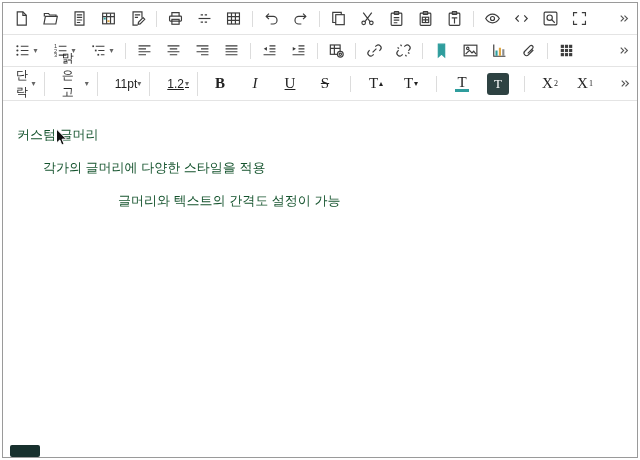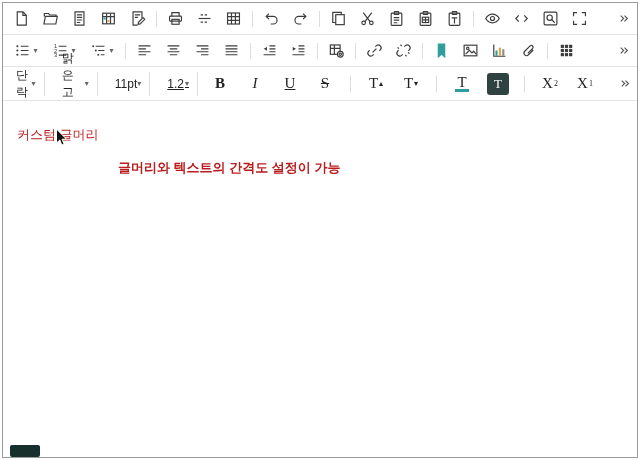--- a/index.html
+++ b/index.html
@@ -29,25 +29,25 @@
   .fmt{font-family:"Liberation Serif","DejaVu Serif",serif;font-size:15px;color:#222;min-width:26px;}
   .fmt.b{font-weight:bold;}
   .fmt.i{font-style:italic;}
   .fmt.u span{text-decoration:underline;}
   .fmt.s span{text-decoration:line-through;}
   .fmt sup,.fmt sub{font-size:8px;margin-left:1px;}
   .tcolor span{border-bottom:3px solid #2f9d9d;padding:0 2px;line-height:14px;}
   .tbg{background:#2e4242;border-radius:3px;min-width:22px;height:22px;margin:0 3px;}
   .tbg span{color:#fff;font-size:13px;}
   .content{flex:1;position:relative;padding:24px 8px 0;overflow:hidden;background:#fff;}
-  .line{margin:0 0 13px;font-size:13px;line-height:20px;color:#b91c1c;}
+  .line{margin:0 0 13px;font-size:13px;line-height:20px;color:#14532d;}
   .ind0{padding-left:6px;}
   .ind1{padding-left:32px;}
   .ind2{padding-left:80px;}
-  .ind3{padding-left:107px;font-weight:bold;}
+  .ind3{padding-left:107px;}
   .cursor{position:absolute;left:52px;top:27px;width:13px;height:20px;}
   .chip{position:absolute;left:7px;bottom:0;width:30px;height:12px;background:#17302d;border-radius:2px;}
 </style>
 </head>
 <body>
 
 <svg width="0" height="0" style="position:absolute">
 <defs>
   <symbol id="ic-new-document" viewBox="0 0 16 16">
         <path d="M4 1.7h5.3L12.5 5v9.3H4z"></path>
@@ -567,20 +567,21 @@
           <span class="icwrap" data-name="chevron-double-icon">
             <svg class="ic">
               <use href="#ic-chevron-double"></use>
             </svg>
           </span>
         </button>
       </div>
     <div class="content" data-name="editor-content">
       <div class="lines" data-name="text-lines">
           <p class="line ind0" data-name="text-line">커스텀 글머리</p>
+          <p class="line ind1" data-name="text-line">각가의 글머리에 다양한 스타일을 적용</p>
           <p class="line ind3" data-name="text-line">글머리와 텍스트의 간격도 설정이 가능</p>
         </div>
       <svg class="cursor" viewBox="0 0 13 20" data-name="mouse-cursor-icon">
         <path d="M1.5 1v14l3.3-3 2 5 2.3-.9-2-4.9h4.4z" fill="#111" stroke="#fff" stroke-width="1"></path>
       </svg>
     </div>
     <div class="chip" data-name="status-chip"></div>
   </div>
 </div>
 

